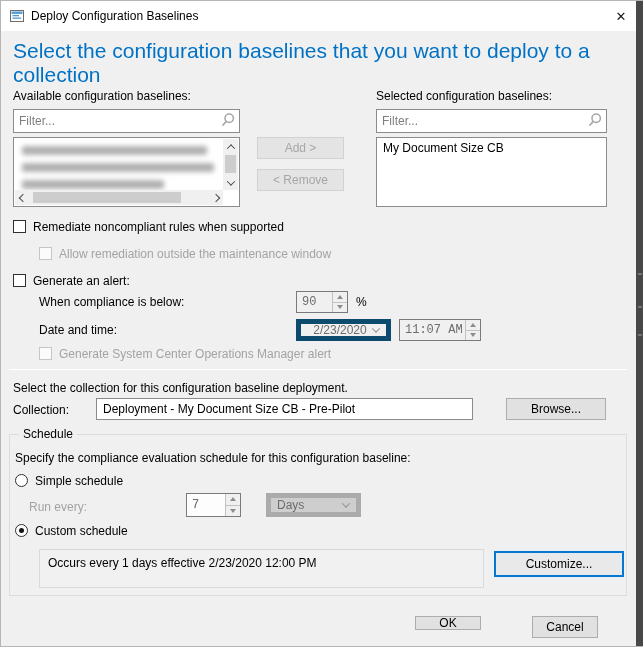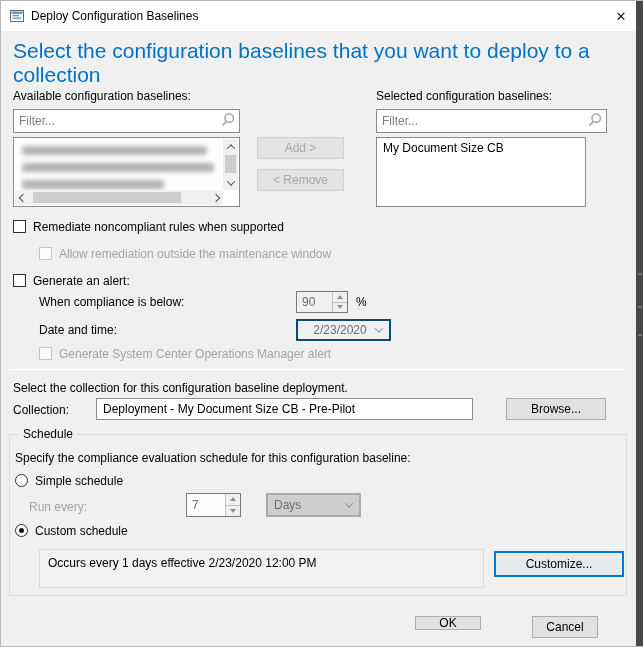--- a/index.html
+++ b/index.html
@@ -58,31 +58,31 @@
   .btn.disabled { background:#e4e4e4; border-color:#d2d2d2; color:#a6a6a6; cursor:default; }
   .btn.default { border:2px solid #0078d7; background:#e9e9e9; }
 
   
   .checkbox { position:absolute; width:13px; height:13px; background:#fff; border:1px solid #2f2f2f; }
   .checkbox.disabled { border-color:#c6c6c6; background:#fbfbfb; }
   .radio { position:absolute; width:13px; height:13px; border:1px solid #2f2f2f; border-radius:50%; background:#fff; }
   .radio.selected::after { content:""; position:absolute; left:3px; top:3px; width:5px; height:5px; border-radius:50%; background:#141414; }
 
   
-  .spin { position:absolute; border:1px solid #7a7a7a; background:#f0f0f0; display:flex; }
+  .spin { position:absolute; border:1px solid #7a7a7a; background:#f0f0f0; display:flex;font-family:Liberation Mono, monospace; }
   .spin.white { background:#fdfdfd; }
   .spin-val { flex:1; display:flex; align-items:center; padding-left:5px; color:#6d6d6d; }
   .spin-btns { width:15px; display:flex; flex-direction:column; }
   .spin-btn { flex:1; display:flex; align-items:center; justify-content:center; background:#f0f0f0; border-left:1px solid #c2c2c2; }
   .spin-btn:first-child { border-bottom:1px solid #c2c2c2; }
   .tri { width:0; height:0; display:inline-block; }
   .tri.up { border-left:3.5px solid transparent; border-right:3.5px solid transparent; border-bottom:4.5px solid #8d8d8d; }
   .tri.down { border-left:3.5px solid transparent; border-right:3.5px solid transparent; border-top:4.5px solid #8d8d8d; }
 
-  .combo { position:absolute; border:2px solid #0c4a6e; background:#f0f0f0; display:flex; align-items:center; }
+  .combo { position:absolute; border:5px solid #0c4a6e; background:#f0f0f0; display:flex; align-items:center; }
   .combo-val { flex:1; padding-left:6px; color:#6d6d6d; }
   .combo-chev { margin-right:7px; }
   .combo.filled { background:#cecece; border-color:#ababab; }
 
   .sep { position:absolute; height:1px; background:#d7d7d7; border-bottom:1px solid #ffffff; }
 
   .groupbox { position:absolute; border:1px solid #dcdcdc; }
   .group-label { position:absolute; background:#f0f0f0; padding:0 4px; line-height:13px; }
 
   .summary-box { position:absolute; background:#f1f1f1; border:1px solid #d9d9d9; }
@@ -147,21 +147,21 @@
   <button class="btn disabled" style="left:256px; top:168px; width:87px; height:22px;">&lt; Remove</button>
 
   <div class="textbox" style="left:375px; top:108px; width:231px; height:24px;">
     <input type="text" placeholder="Filter..." style="">
     <svg class="search-glyph" viewBox="0 0 16 16">
       <circle cx="9.2" cy="6.2" r="4.2" fill="none" stroke="#a9a9a9" stroke-width="1.6"></circle>
       <line x1="6.1" y1="9.6" x2="3" y2="13" stroke="#a9a9a9" stroke-width="1.8" stroke-linecap="round"></line>
     </svg>
   </div>
 
-  <div class="listbox" style="left:375px; top:136px; width:210px; height:70px;">
+  <div class="listbox" style="left:375px; top:136px; width:231px; height:70px;">
     <div class="list-item-text">My Document Size CB</div>
   </div>
 
   <span class="checkbox" style="left:12px; top:219px;"></span>
   <div class="lbl" style="left:32px; top:219px;">Remediate noncompliant rules when supported</div>
 
   <span class="checkbox disabled" style="left:38px; top:246px;"></span>
   <div class="lbl dis-text" style="left:58px; top:246px;">Allow remediation outside the maintenance window</div>
 
   <span class="checkbox" style="left:12px; top:273px;"></span>
@@ -179,20 +179,31 @@
         </span>
     </span>
   </div>
   <div class="lbl" style="left:355px; top:294px;">%</div>
 
   <div class="lbl" style="left:38px; top:322px;">Date and time:</div>
   <div class="combo" style="left:295px; top:318px; width:95px; height:22px;">
     <span class="combo-val" style="text-align:center;">2/23/2020</span>
     <span class="combo-chev chev down lite"></span>
   </div>
+  <div class="spin" style="left:398px; top:318px; width:82px; height:22px;">
+    <span class="spin-val">11:07 AM</span>
+    <span class="spin-btns">
+      <span class="spin-btn">
+          <span class="tri up"></span>
+        </span>
+      <span class="spin-btn">
+          <span class="tri down"></span>
+        </span>
+    </span>
+  </div>
 
   <span class="checkbox disabled" style="left:38px; top:346px;"></span>
   <div class="lbl dis-text" style="left:58px; top:346px;">Generate System Center Operations Manager alert</div>
 
   <div class="sep" style="left:8px; top:368px; width:618px;"></div>
 
   <div class="lbl" style="left:12px; top:380px;">Select the collection for this configuration baseline deployment.</div>
   <div class="lbl" style="left:12px; top:402px;">Collection:</div>
   <div class="textbox" style="left:95px; top:397px; width:377px; height:22px;">
     <input class="plain-input" type="text" value="Deployment - My Document Size CB - Pre-Pilot" style="">

